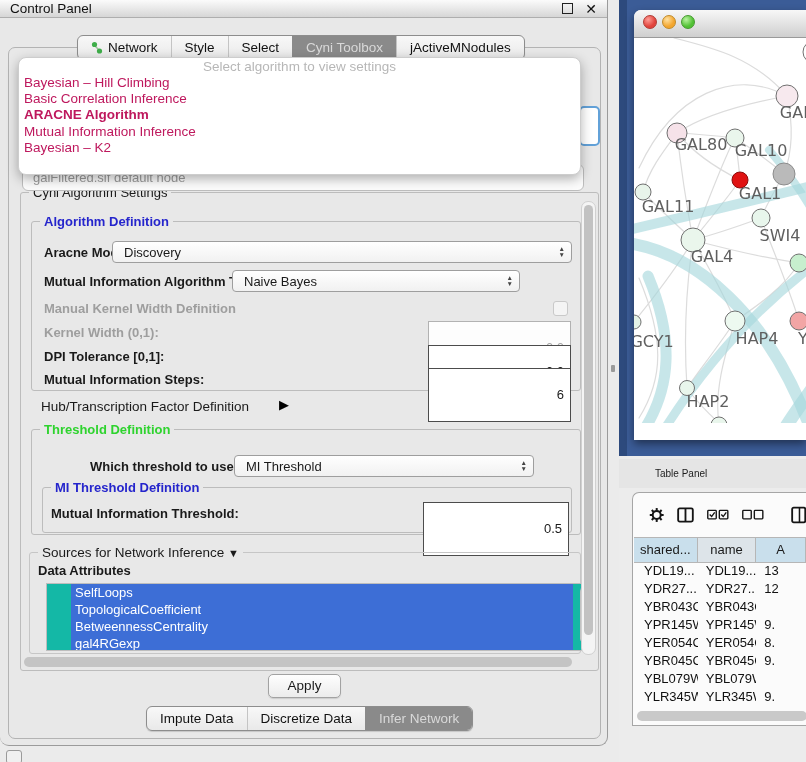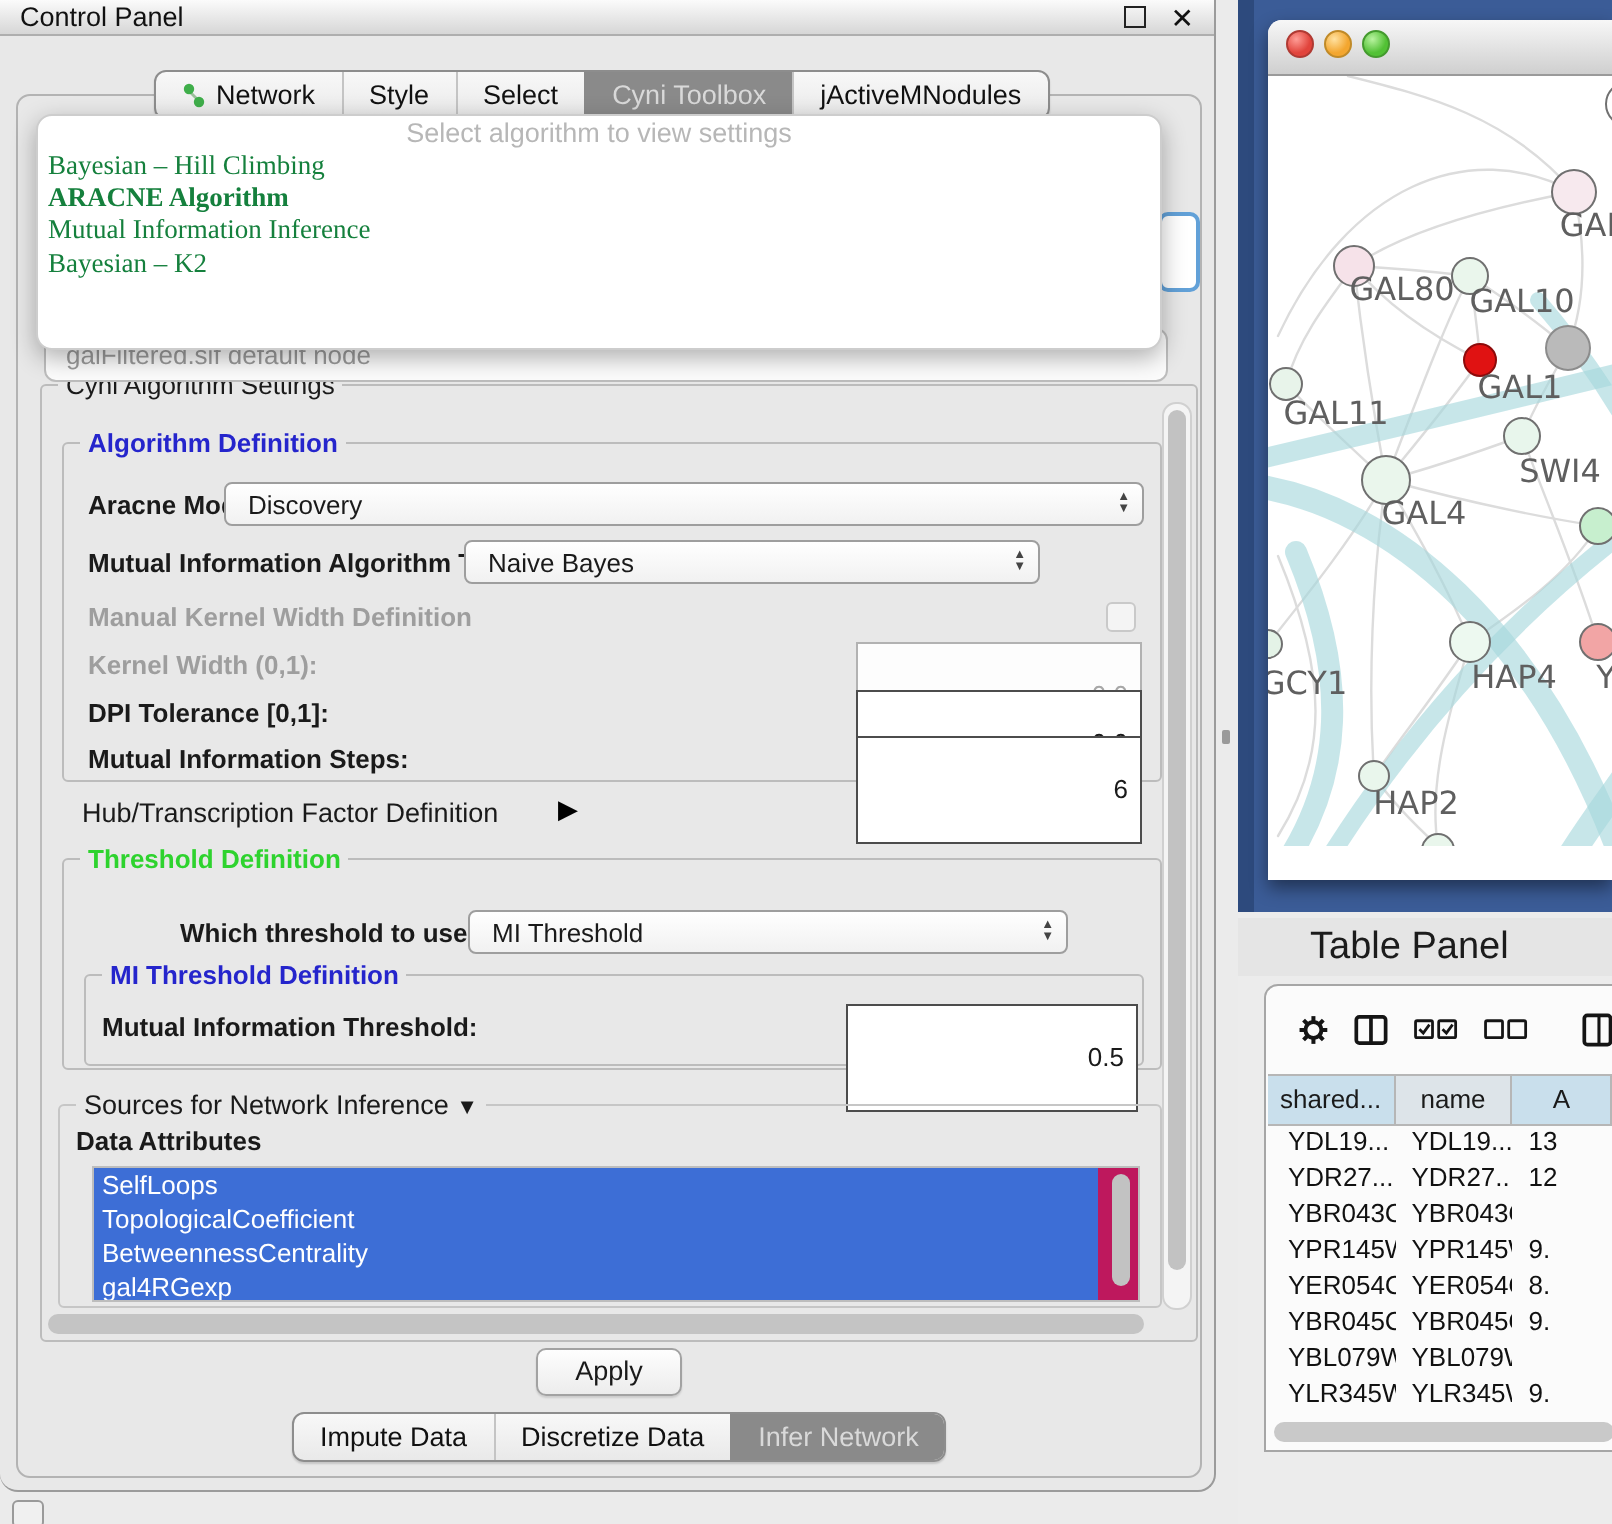--- a/index.html
+++ b/index.html
@@ -32,21 +32,21 @@
 
   
   #focus-combo{left:579px;top:106px;width:17px;height:36px;border:2px solid #62a1d8;border-radius:5px;background:#fff;z-index:5;}
   #bg-field{left:22px;top:164px;width:550px;height:25px;border:1px solid #bdbdbd;border-radius:6px;background:#fcfcfc;
     color:#9b9b9b;line-height:25px;padding-left:10px;z-index:4;overflow:hidden;}
 
   
   #algo-popup{left:18px;top:57px;width:561px;height:115px;background:#fff;border:1px solid #cdcdcd;
     border-radius:8px;box-shadow:0 4px 12px rgba(0,0,0,.3);z-index:50;padding-top:1px;}
   #algo-popup .prompt{text-align:center;color:#b7b7b7;font-size:13.5px;height:16px;line-height:16px;}
-  #algo-popup .item{padding-left:5px;font-size:13.5px;height:16.2px;line-height:16.2px;color:#15803d;white-space:nowrap;font-family:Liberation Serif, serif;}
+  #algo-popup .item{padding-left:5px;font-size:13.5px;height:16.2px;line-height:16.2px;color:#be185d;white-space:nowrap;}
   #algo-popup .item.bold{font-weight:bold;}
 
   
   .grp{position:absolute;border:1px solid #bcbcbc;border-radius:3px;}
   .legend{position:absolute;top:-8px;left:8px;background:#e8e8e8;padding:0 4px;font-size:13px;white-space:nowrap;}
   .legend.blue{color:#2525cc;font-weight:bold;}
   .legend.green{color:#2ed32e;font-weight:bold;}
   .lbl{position:absolute;font-size:13px;font-weight:bold;color:#1a1a1a;white-space:nowrap;}
   .lbl.dis{color:#9e9e9e;}
   .combo{position:absolute;border:1px solid #9e9e9e;border-radius:4px;background:linear-gradient(#ffffff,#f1f1f1);
@@ -59,21 +59,21 @@
   .field.dis{color:#a7a7a7;background:#fdfdfd;}
   .checkbox{position:absolute;width:13px;height:13px;border:1px solid #c9c9c9;border-radius:3px;background:#f4f4f4;}
 
   
   .vtrack{position:absolute;width:13px;background:#f4f4f4;border:1px solid #d0d0d0;border-radius:7px;}
   .vthumb{position:absolute;left:1px;width:9px;background:#c2c2c2;border-radius:5px;}
   .htrack{position:absolute;height:12px;}
   .hthumb{position:absolute;top:1px;height:10px;background:#c4c4c4;border-radius:6px;}
 
   
-  #attr-list{position:absolute;border:1px solid #bdbdbd;background:#be185d;overflow:hidden;}
+  #attr-list{position:absolute;border:1px solid #bdbdbd;background:#14b8a6;overflow:hidden;padding-left:24px;}
   .attr-item{height:17px;line-height:17px;background:#3d6ed6;color:#fff;font-size:13px;padding-left:4px;}
 
   #apply-btn{left:268px;top:674px;width:71px;height:22px;border:1px solid #a2a2a2;border-radius:5px;
     background:linear-gradient(#fefefe,#ececec);text-align:center;line-height:22px;font-size:13.5px;box-shadow:0 1px 1px rgba(0,0,0,.12);}
 
   
   #splitter{left:608px;top:0;width:11px;height:762px;background:#ebebeb;}
   #splitter .grip{position:absolute;left:3px;top:365px;width:4px;height:7px;background:#9a9a9a;border-radius:1px;}
 
   
@@ -85,21 +85,21 @@
     background:linear-gradient(#f7f7f7,#cfcfcf);border-bottom:1px solid #9a9a9a;box-sizing:border-box;}
   .tl{position:absolute;top:5px;width:12px;height:12px;border-radius:50%;}
   #tl-red{left:9px;background:radial-gradient(circle at 35% 30%,#ff9d96,#e1443c 60%);border:1px solid #b03a33;}
   #tl-yellow{left:28px;background:radial-gradient(circle at 35% 30%,#ffe1a0,#f3a62f 60%);border:1px solid #c08a28;}
   #tl-green{left:47px;background:radial-gradient(circle at 35% 30%,#b9f3a0,#52c135 60%);border:1px solid #449a2e;}
   #net-canvas{position:absolute;left:0;top:28px;width:172px;height:385px;overflow:hidden;background:#fff;}
 
   
   #right-bottom{left:619px;top:456px;width:187px;height:306px;background:#ececec;}
   #tp-titlebar{position:absolute;left:0;top:3px;width:187px;height:29px;background:#e5e5e5;
-    line-height:29px;padding-left:36px;box-sizing:border-box;font-size:19px;color:#1c1c1c;}
+    line-height:29px;padding-left:36px;box-sizing:border-box;font-size:10px;color:#1c1c1c;}
   #table-window{position:absolute;left:13px;top:36px;width:174px;height:234px;background:#fbfbfb;
     border:1px solid #a6a6a6;border-right:none;border-radius:7px 0 0 0;box-sizing:border-box;}
   #tp-toolbar{position:absolute;left:0;top:0;width:100%;height:44px;display:flex;align-items:center;gap:13px;padding-left:16px;box-sizing:border-box;}
   #tp-header{position:absolute;left:1px;top:44px;right:0;height:24px;display:flex;border-top:1px solid #b6b6b6;border-bottom:1px solid #b6b6b6;}
   .hcell{height:100%;line-height:23px;text-align:center;font-size:13px;border-right:1px solid #b6b6b6;box-sizing:border-box;overflow:hidden;}
   #tp-rows{position:absolute;left:1px;top:69px;right:0;bottom:16px;overflow:hidden;}
   .trow{display:flex;height:18px;line-height:18px;font-size:13px;color:#111;}
   .tcell{overflow:hidden;white-space:nowrap;}
 
   svg{display:block;}
@@ -141,20 +141,21 @@
         </div>
       </div>
 
     <div class="abs" id="focus-combo"></div>
     <div class="abs" id="bg-field">galFiltered.sif default node</div>
 
     <div class="abs" id="algo-popup">
       <div class="prompt">Select algorithm to view settings</div>
       <div id="algo-items">
           <div class="item">Bayesian – Hill Climbing</div>
+          <div class="item">Basic Correlation Inference</div>
           <div class="item bold">ARACNE Algorithm</div>
           <div class="item">Mutual Information Inference</div>
           <div class="item">Bayesian – K2</div>
         </div>
     </div>
 
     <div class="grp" id="settings-group" style="left:20px;top:192px;width:577px;height:477px;">
       <span class="legend">Cyni Algorithm Settings</span>
 
       <div class="grp" style="left:10px;top:28px;width:548px;height:168px;">

